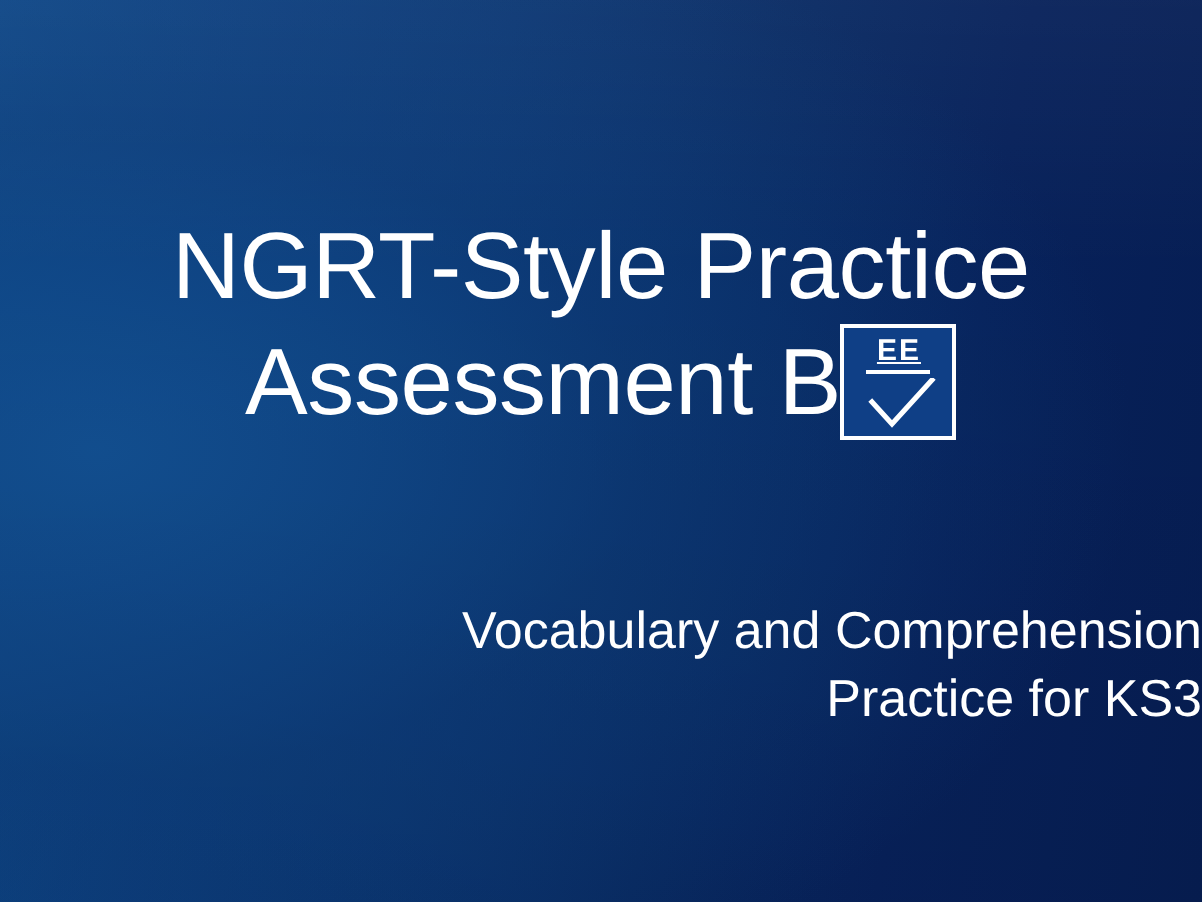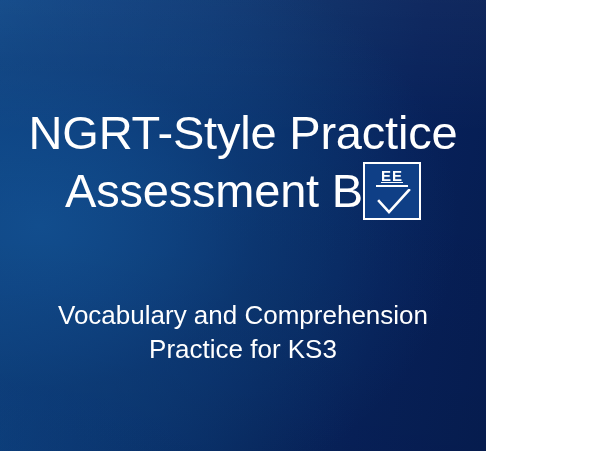--- a/index.html
+++ b/index.html
@@ -7,21 +7,21 @@
     padding: 0;
   }
   body {
     width: 601px;
     height: 451px;
     overflow: hidden;
     font-family: "Liberation Sans", sans-serif;
   }
   #slide {
     position: relative;
-    width: 486px;
+    width: 601px;
     height: 451px;
     background:
       radial-gradient(ellipse 120% 95% at 8% 50%, rgba(18,79,144,0.95) 0%, rgba(14,62,122,0.55) 38%, rgba(10,40,95,0.0) 72%),
       linear-gradient(100deg, #0e4a8c 0%, #0c3f80 18%, #0a3572 38%, #082a63 58%, #07215a 76%, #061d52 100%);
     overflow: hidden;
   }
   #slide::after {
     content: "";
     position: absolute;
     inset: 0;
@@ -86,21 +86,21 @@
     left: 12px;
     top: 25px;
     width: 34px;
     height: 26px;
   }
   .subtitle-block {
     position: absolute;
     left: 0;
     right: 0;
     top: 298px;
-    text-align: center;
+    text-align: right;
     color: #ffffff;
     z-index: 3;
   }
   .subtitle-line {
     font-size: 26px;
     line-height: 34px;
     font-weight: 400;
     white-space: nowrap;
   }
 </style>

